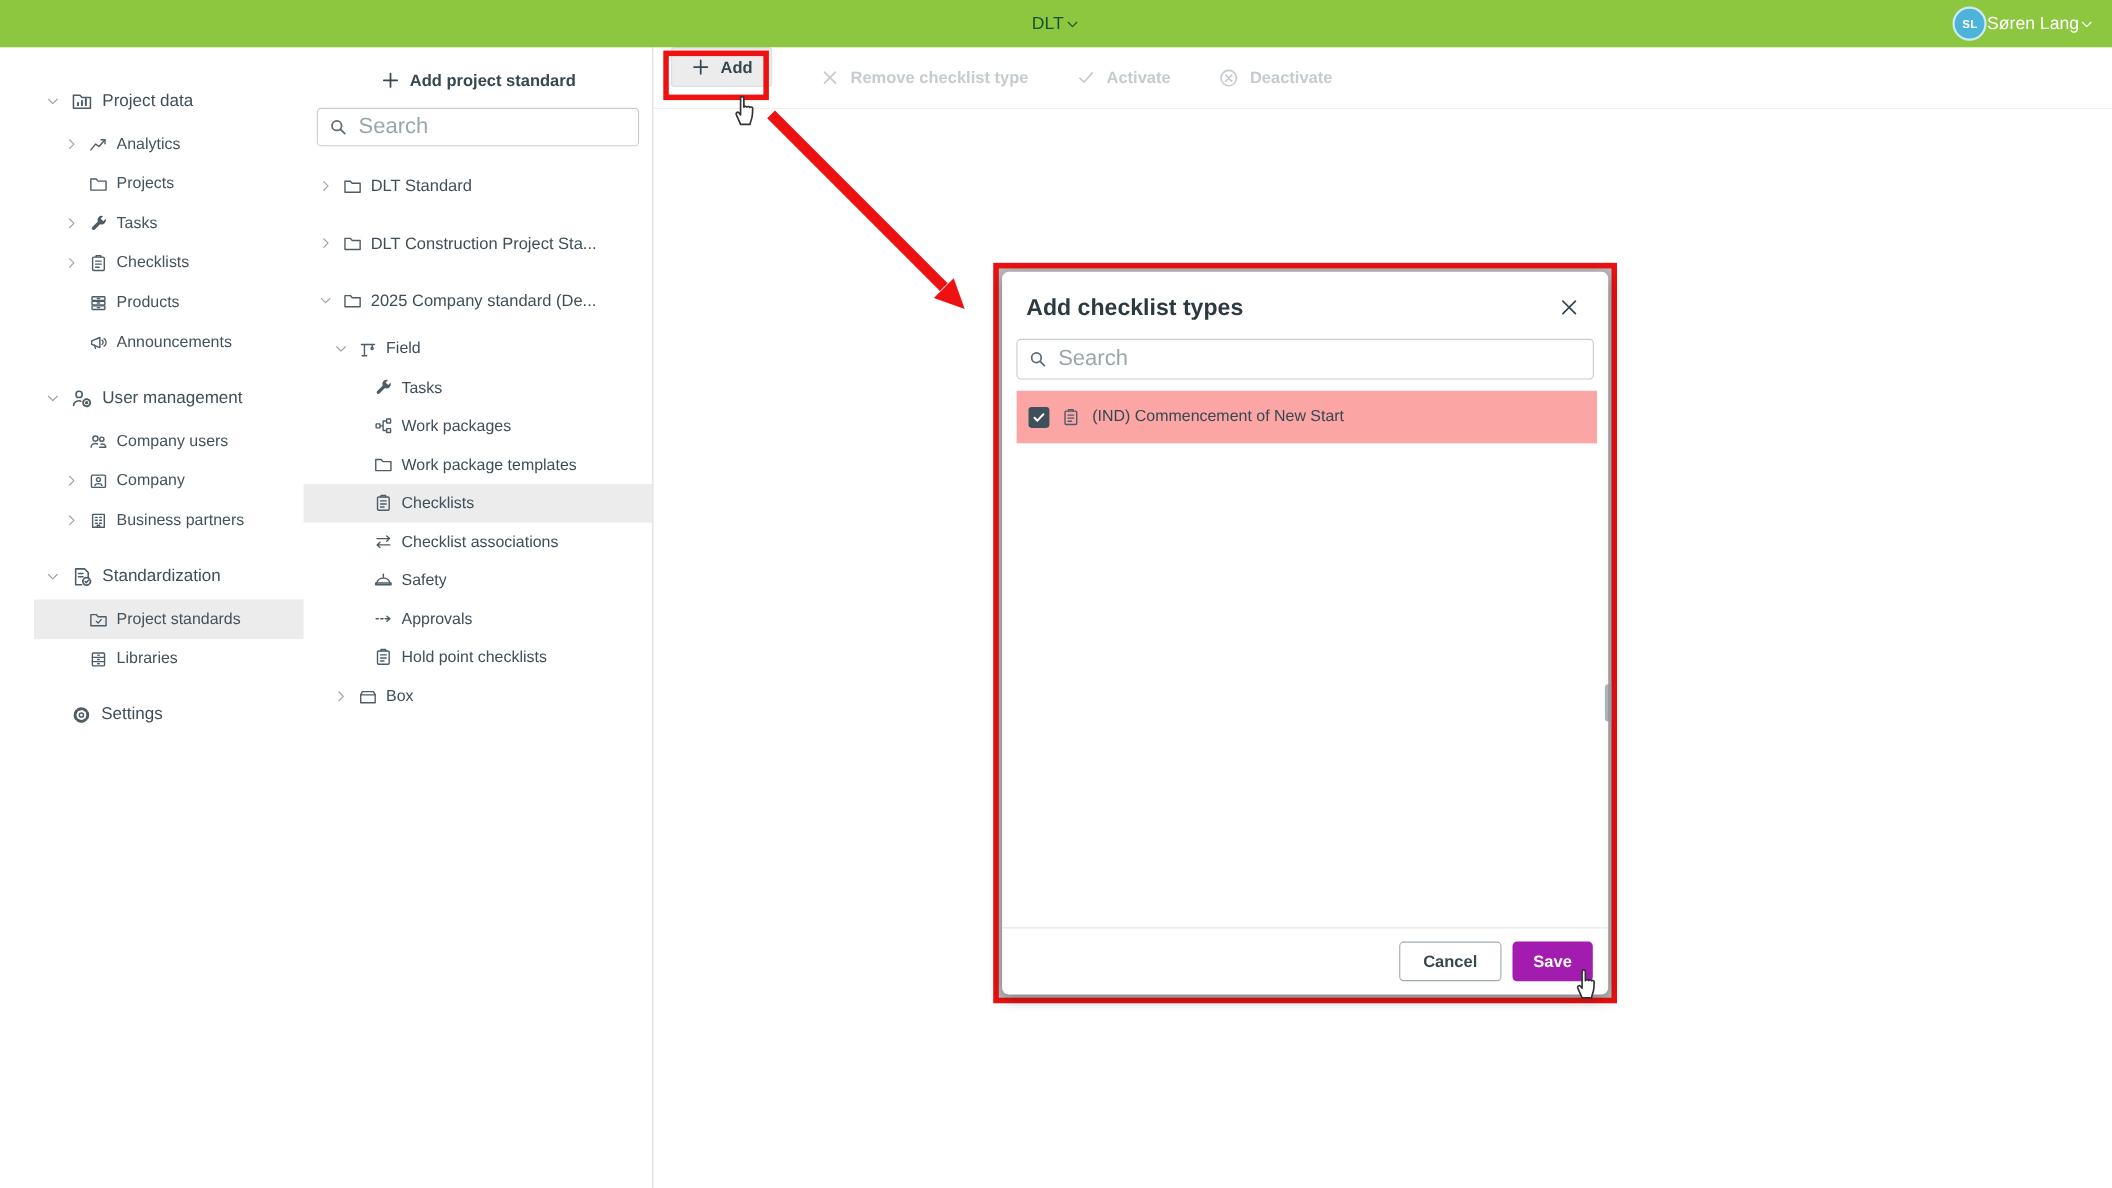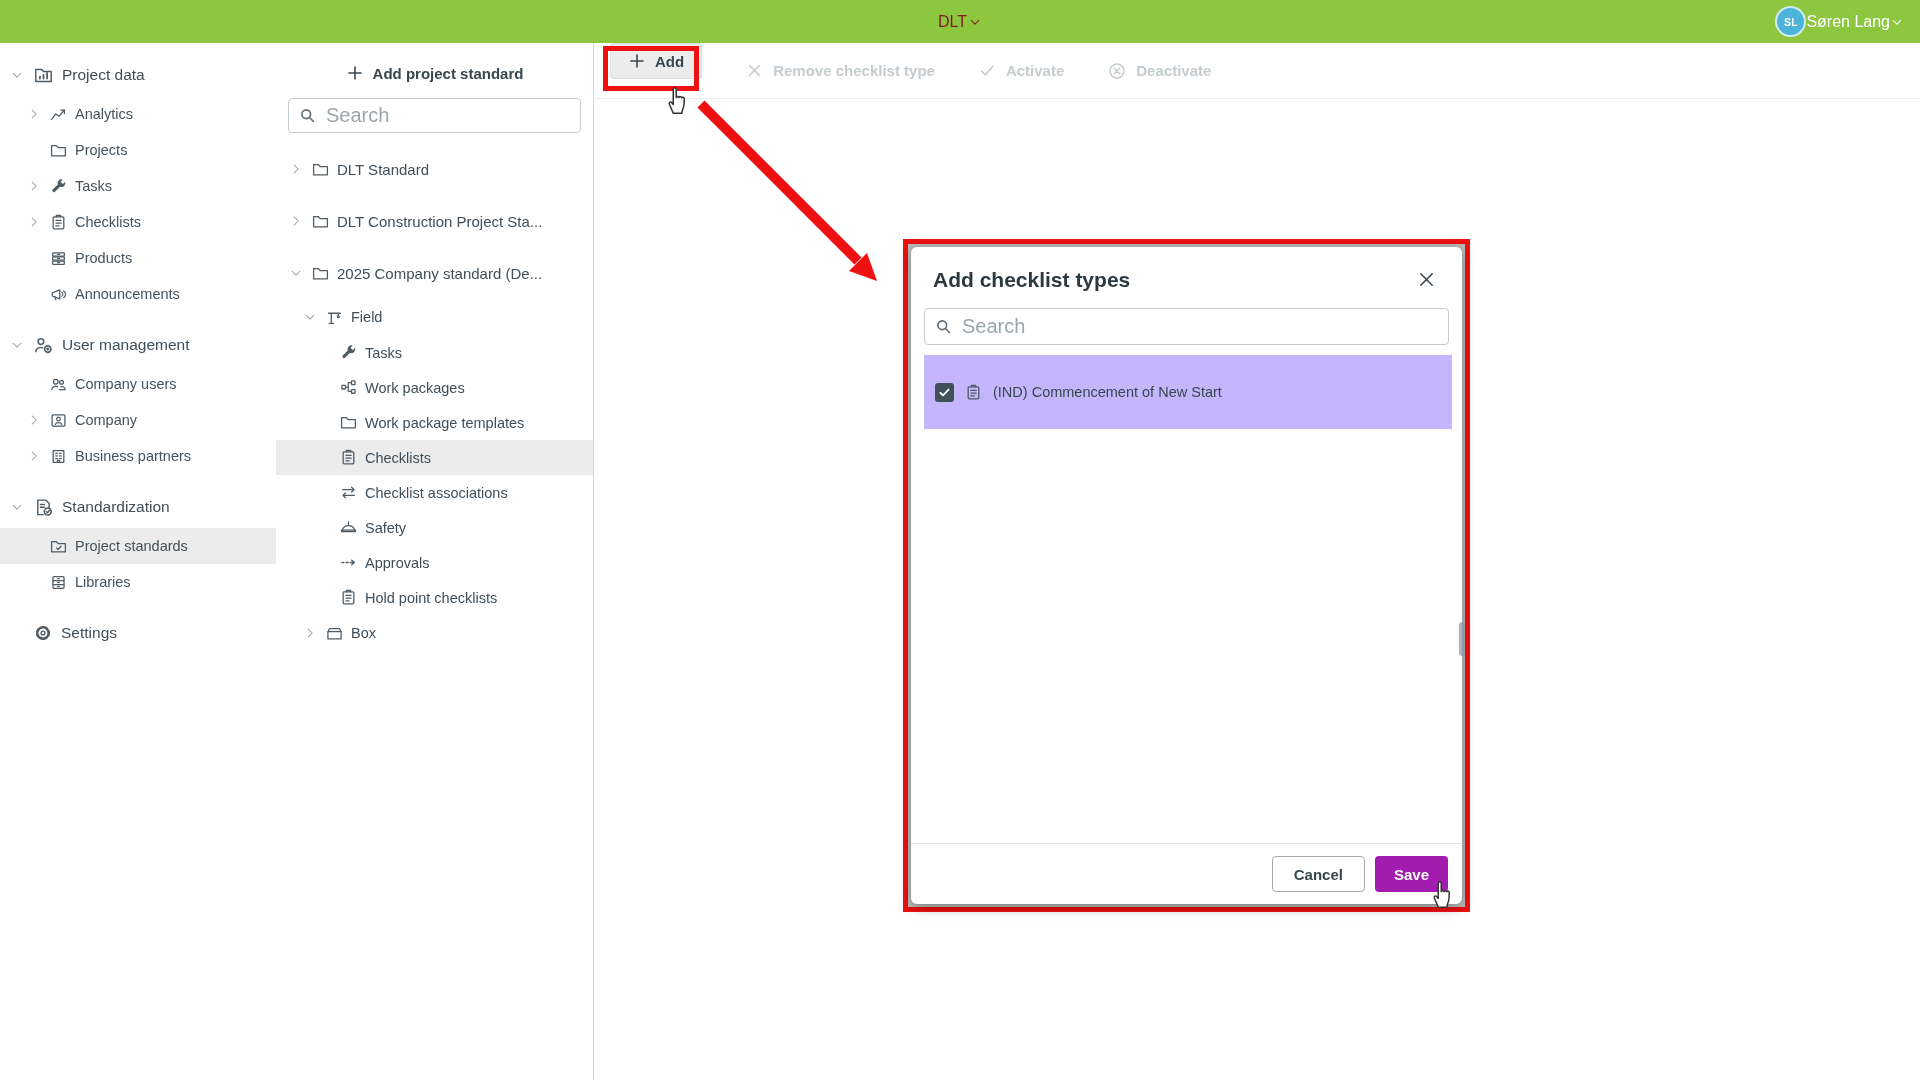--- a/index.html
+++ b/index.html
@@ -6,26 +6,26 @@
   body{
     width:1920px;height:1080px;position:relative;overflow:hidden;
     background:#ffffff;font-family:"Liberation Sans",sans-serif;
     -webkit-font-smoothing:antialiased;color:#3f4e58;
   }
   .icon{display:inline-flex;align-items:center;justify-content:center;flex:none;}
   .icon svg{display:block;}
 
   
   .topbar{position:absolute;left:0;top:0;right:0;height:43px;background:#8dc63f;z-index:2;}
-  .topbar-center{position:absolute;left:0;right:0;top:0;height:43px;display:flex;align-items:center;justify-content:center;gap:1px;color:#7f1d1d;font-size:16px;cursor:pointer;}
+  .topbar-center{position:absolute;left:0;right:0;top:0;height:43px;display:flex;align-items:center;justify-content:center;gap:1px;color:#14532d;font-size:16px;cursor:pointer;}
   .topbar-user{position:absolute;right:16px;top:0;height:43px;display:flex;align-items:center;color:#fff;font-size:16px;cursor:pointer;}
   .avatar{width:27px;height:27px;border-radius:50%;background:#4cb4d8;border:2px solid #cfe9f4;color:#fff;font-size:10.5px;font-weight:bold;display:flex;align-items:center;justify-content:center;letter-spacing:.3px;}
 
   
-  .sidebar{position:absolute;left:0;top:40px;bottom:0;width:324px;background:#fff;border-right:1px solid #e3e5e7;padding-top:14px;box-sizing:border-box;z-index:1;}
+  .sidebar{position:absolute;left:0;top:57px;bottom:0;width:324px;background:#fff;border-right:1px solid #e3e5e7;padding-top:14px;box-sizing:border-box;z-index:1;padding-left:31px;}
   .side-section{margin-bottom:12px;}
   .side-header{height:42px;display:flex;align-items:center;gap:9px;padding-left:9px;font-size:15.5px;color:#3f4e58;cursor:pointer;}
   .side-item{height:36px;display:flex;align-items:center;gap:8px;padding-left:26px;font-size:14.5px;color:#44525c;position:relative;cursor:pointer;}
   .side-item.selected{background:#ececec;}
   .chev-slot{width:16px;display:flex;justify-content:center;flex:none;color:#97a3aa;}
   .side-trailing{position:absolute;right:26px;top:50%;transform:translateY(-50%);color:#4e5c66;cursor:pointer;}
 
   
   .treepanel{position:absolute;left:276px;top:43px;bottom:0;width:318px;background:#fff;border-right:1px solid #d7dadc;padding-top:12px;box-sizing:border-box;z-index:1;}
   .tp-add{height:36px;display:flex;align-items:center;justify-content:center;gap:9px;font-size:15px;font-weight:bold;color:#37474f;cursor:pointer;}
@@ -52,21 +52,21 @@
   
   .anno-rect{position:absolute;border:5px solid #ee1111;box-sizing:border-box;pointer-events:none;}
   .anno-add{left:603px;top:46px;width:96px;height:45px;z-index:4;}
   .anno-modal{left:903px;top:239px;width:567px;height:673px;z-index:5;background:#bdbdbd;}
   .modal{position:absolute;left:3px;top:3px;right:3px;bottom:3px;background:#fff;border-radius:6px;box-shadow:0 3px 14px rgba(0,0,0,.35);display:flex;flex-direction:column;pointer-events:auto;}
   .modal-header{display:flex;align-items:center;justify-content:space-between;padding:19px 22px 13px 22px;}
   .modal-title{font-size:21px;font-weight:bold;color:#2b3940;}
   .modal-close{color:#37474f;cursor:pointer;padding:4px;}
   .modal-search{margin:2px 13px 0 13px;height:35px;}
   .modal-list{flex:1;margin:10px 10px 0 13px;overflow:hidden;position:relative;}
-  .modal-row{height:40px;background:#c4b5fd;display:flex;align-items:center;gap:11px;padding:17px 11px;font-size:14.5px;color:#37474f;cursor:pointer;}
+  .modal-row{height:40px;background:#fca5a5;display:flex;align-items:center;gap:11px;padding:4px 11px;font-size:14.5px;color:#37474f;cursor:pointer;}
   .modal-row .icon{color:#4e5c66;}
   .checkbox{width:19px;height:19px;background:#3e505a;border-radius:3px;display:flex;align-items:center;justify-content:center;flex:none;cursor:pointer;}
   .modal-footer{border-top:1px solid #e3e3e3;height:60px;display:flex;align-items:center;justify-content:flex-end;gap:10px;padding:0 14px;flex:none;}
   .btn{height:36px;border-radius:4px;font-size:15px;font-weight:bold;font-family:inherit;cursor:pointer;display:flex;align-items:center;justify-content:center;}
   .btn-cancel{padding:0 21px;background:#fff;border:1px solid #9fabb1;color:#37474f;}
   .btn-save{padding:0 19px;background:#a21caf;border:none;color:#fff;}
   .modal-handle{position:absolute;right:-3px;top:375px;width:6px;height:34px;background:#8f9aa0;border-radius:4px;opacity:.75;}
 
   .anno-arrow{position:absolute;left:0;top:0;z-index:6;pointer-events:none;}
   .cursor{position:absolute;z-index:8;pointer-events:none;}

